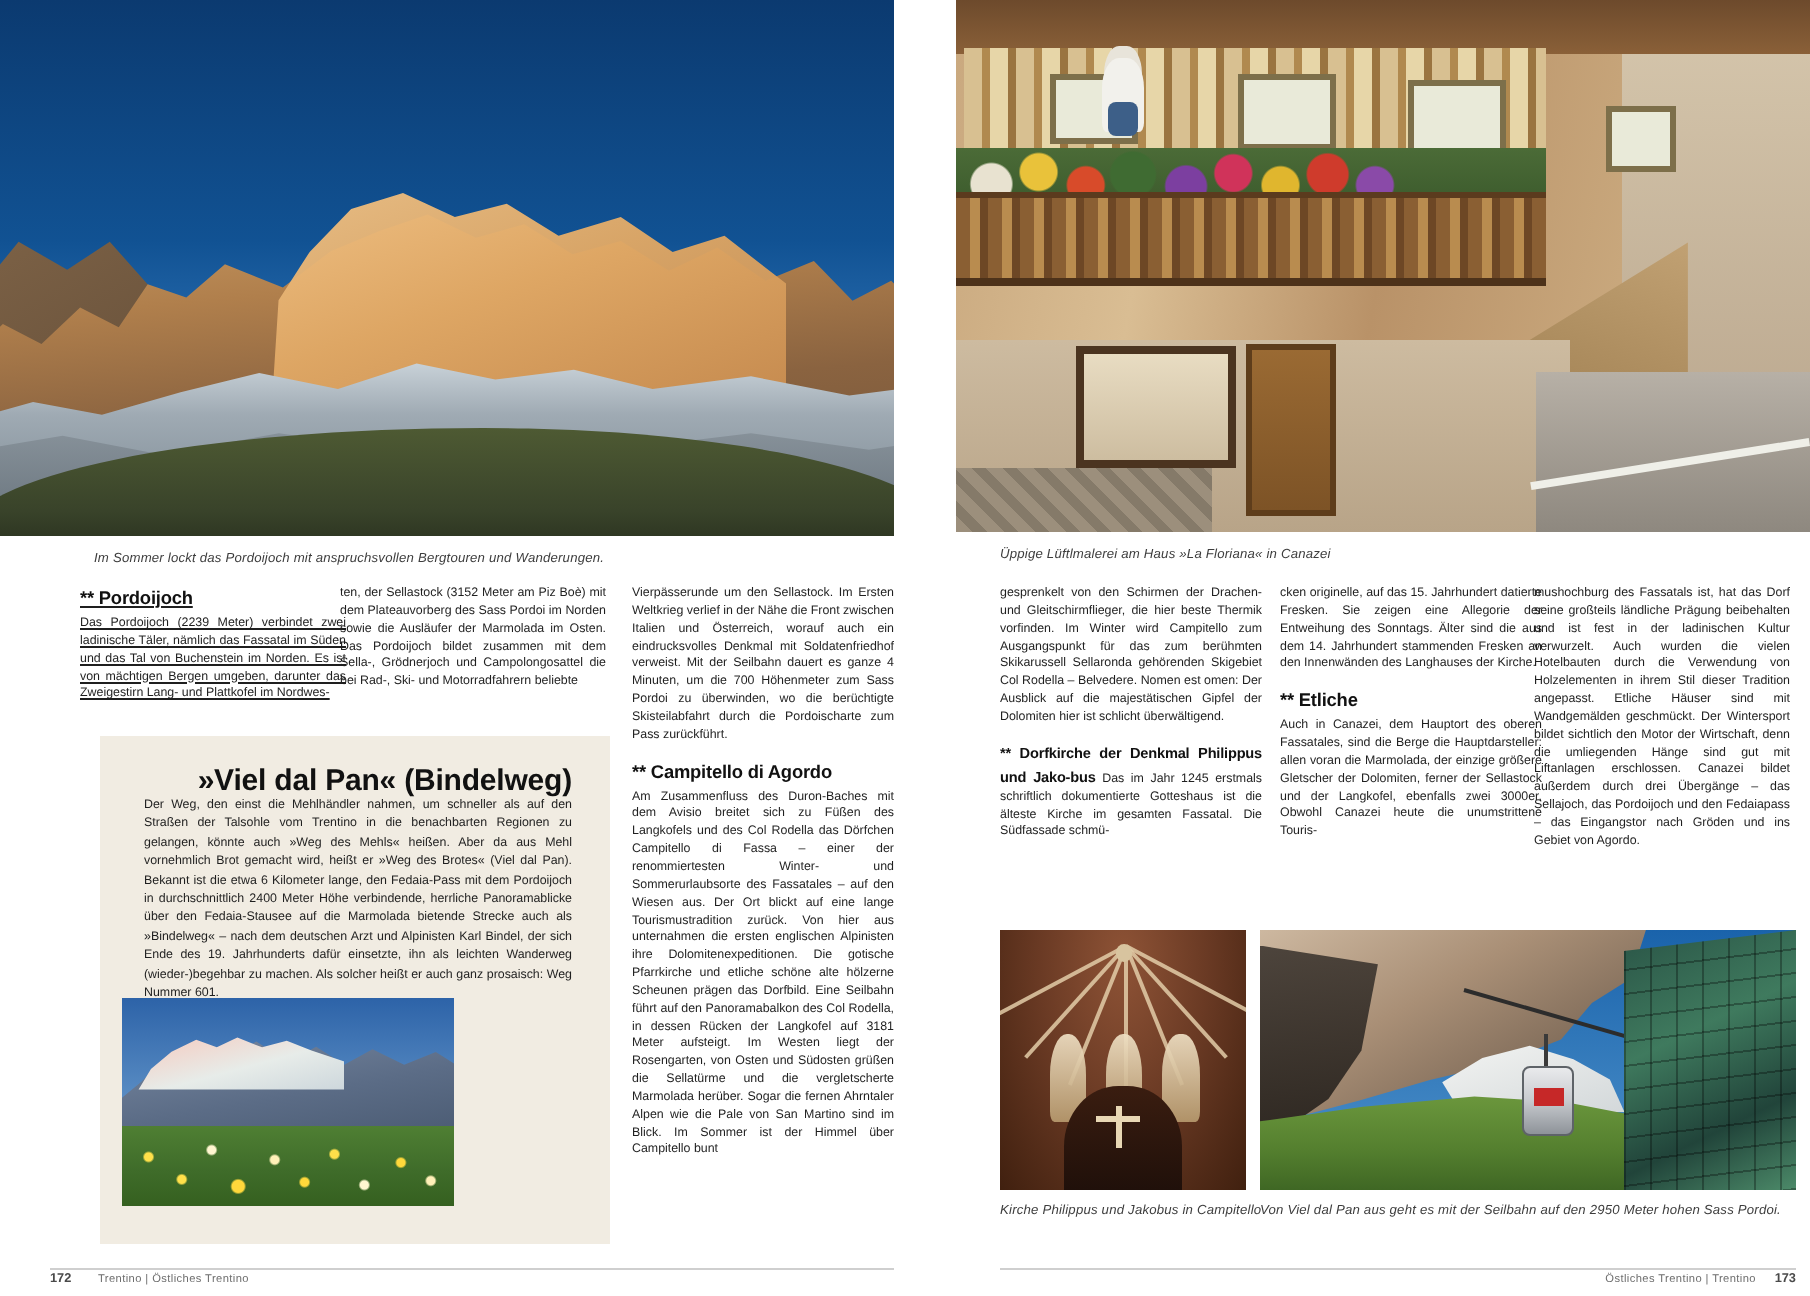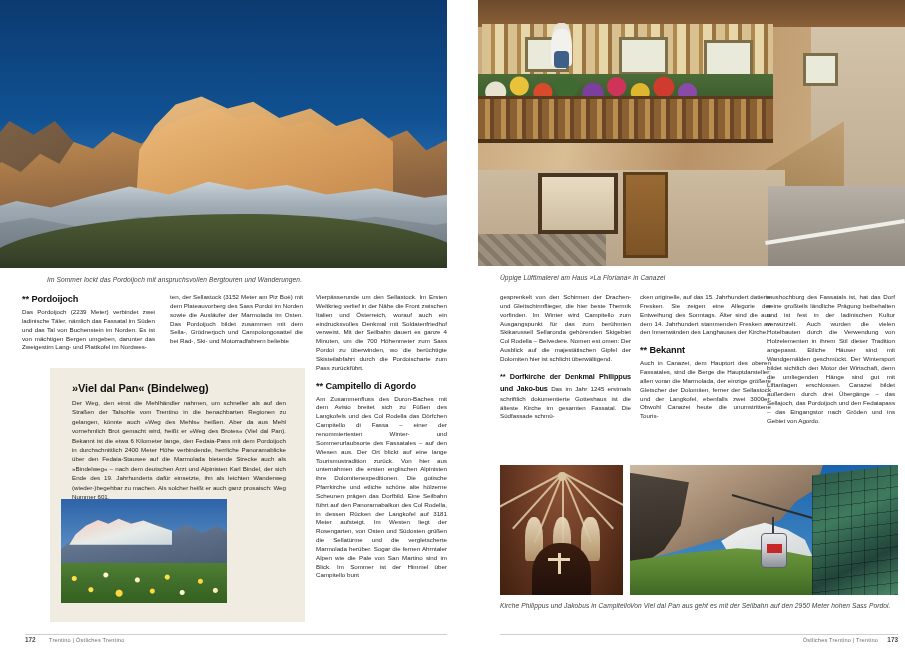--- a/index.html
+++ b/index.html
@@ -270,21 +270,21 @@
   .head.inline{display:inline;font-size:7.3px;}
   .spacer{display:block;height:7px;}
 
   
   #sidebar-vieldalpan{
     position:absolute;left:50px;top:368px;width:255px;height:254px;
     background:#f1ece2;
   }
   #sidebar-vieldalpan .sb-head{
     position:absolute;left:22px;top:14px;width:214px;
-    font-size:11px;font-weight:bold;color:#111;letter-spacing:-.1px;
+    font-size:15px;font-weight:bold;color:#111;letter-spacing:-.1px;text-align:right;
   }
   #sidebar-vieldalpan .sb-body{
     position:absolute;left:22px;top:30px;width:214px;
     font-size:6.2px;line-height:9.4px;text-align:justify;color:#1f1f1f;
   }
 
   
   .footline{
     position:absolute;height:1px;background:#cfcfcf;
   }
@@ -330,21 +330,21 @@
     <div class="fac-stairs"></div>
     <div class="fac-ground"></div>
     <div class="fac-shop"></div>
     <div class="fac-door"></div>
     <div class="fac-stone"></div>
     <div class="fac-street"></div>
     <div class="fac-kerb"></div>
   </div>
   <div class="caption" style="left:500px;top:273px;">Üppige Lüftlmalerei am Haus »La Floriana« in Canazei</div>
 
-  <div class="col" style="left:22px;top:293px;width:133px;">
+  <div class="col" style="left:40px;top:293px;width:133px;text-decoration:underline;">
     <div class="head">** Pordoijoch</div>
     <p>Das Pordoijoch (2239 Meter) verbindet zwei ladinische Täler, nämlich das Fassatal im Süden und das Tal von Buchenstein im Norden. Es ist von mächtigen Bergen umgeben, darunter das Zweigestirn Lang- und Plattkofel im Nordwes-</p>
   </div>
 
   <div class="col" style="left:170px;top:293px;width:133px;">
     <p>ten, der Sellastock (3152 Meter am Piz Boè) mit dem Plateauvorberg des Sass Pordoi im Norden sowie die Ausläufer der Marmolada im Osten. Das Pordoijoch bildet zusammen mit dem Sella-, Grödnerjoch und Campolongosattel die bei Rad-, Ski- und Motorradfahrern beliebte</p>
   </div>
 
   <div class="col" style="left:316px;top:293px;width:131px;">
     <p>Vierpässerunde um den Sellastock. Im Ersten Weltkrieg verlief in der Nähe die Front zwischen Italien und Österreich, worauf auch ein eindrucksvolles Denkmal mit Soldatenfriedhof verweist. Mit der Seilbahn dauert es ganze 4 Minuten, um die 700 Höhenmeter zum Sass Pordoi zu überwinden, wo die berüchtigte Skisteilabfahrt durch die Pordoischarte zum Pass zurückführt.</p>
@@ -368,21 +368,21 @@
 
   <div class="col" style="left:500px;top:293px;width:131px;">
     <p>gesprenkelt von den Schirmen der Drachen- und Gleitschirmflieger, die hier beste Thermik vorfinden. Im Winter wird Campitello zum Ausgangspunkt für das zum berühmten Skikarussell Sellaronda gehörenden Skigebiet Col Rodella – Belvedere. Nomen est omen: Der Ausblick auf die majestätischen Gipfel der Dolomiten hier ist schlicht überwältigend.</p>
     <span class="spacer"></span>
     <p><span class="head inline">** Dorfkirche der Denkmal Philippus und Jako-</span><span class="head inline">bus</span> <span>Das im Jahr 1245 erstmals schriftlich dokumentierte Gotteshaus ist die älteste Kirche im gesamten Fassatal. Die Südfassade schmü-</span></p>
   </div>
 
   <div class="col" style="left:640px;top:293px;width:131px;">
     <p>cken originelle, auf das 15. Jahrhundert datierte Fresken. Sie zeigen eine Allegorie der Entweihung des Sonntags. Älter sind die aus dem 14. Jahrhundert stammenden Fresken an den Innenwänden des Langhauses der Kirche.</p>
     <span class="spacer"></span>
-    <div class="head">** Bekannt</div>
+    <div class="head">** Etliche</div>
     <p>Auch in Canazei, dem Hauptort des oberen Fassatales, sind die Berge die Hauptdarsteller: allen voran die Marmolada, der einzige größere Gletscher der Dolomiten, ferner der Sellastock und der Langkofel, ebenfalls zwei 3000er. Obwohl Canazei heute die unumstrittene Touris-</p>
   </div>
 
   <div class="col" style="left:767px;top:293px;width:128px;">
     <p>mushochburg des Fassatals ist, hat das Dorf seine großteils ländliche Prägung beibehalten und ist fest in der ladinischen Kultur verwurzelt. Auch wurden die vielen Hotelbauten durch die Verwendung von Holzelementen in ihrem Stil dieser Tradition angepasst. Etliche Häuser sind mit Wandgemälden geschmückt. Der Wintersport bildet sichtlich den Motor der Wirtschaft, denn die umliegenden Hänge sind gut mit Liftanlagen erschlossen. Canazei bildet außerdem durch drei Übergänge – das Sellajoch, das Pordoijoch und den Fedaiapass – das Eingangstor nach Gröden und ins Gebiet von Agordo.</p>
   </div>
 
   <div class="photo" id="photo-kirche">
     <div class="sky"></div>
     <div class="vault-rib" style="transform:rotate(-62deg);"></div>

